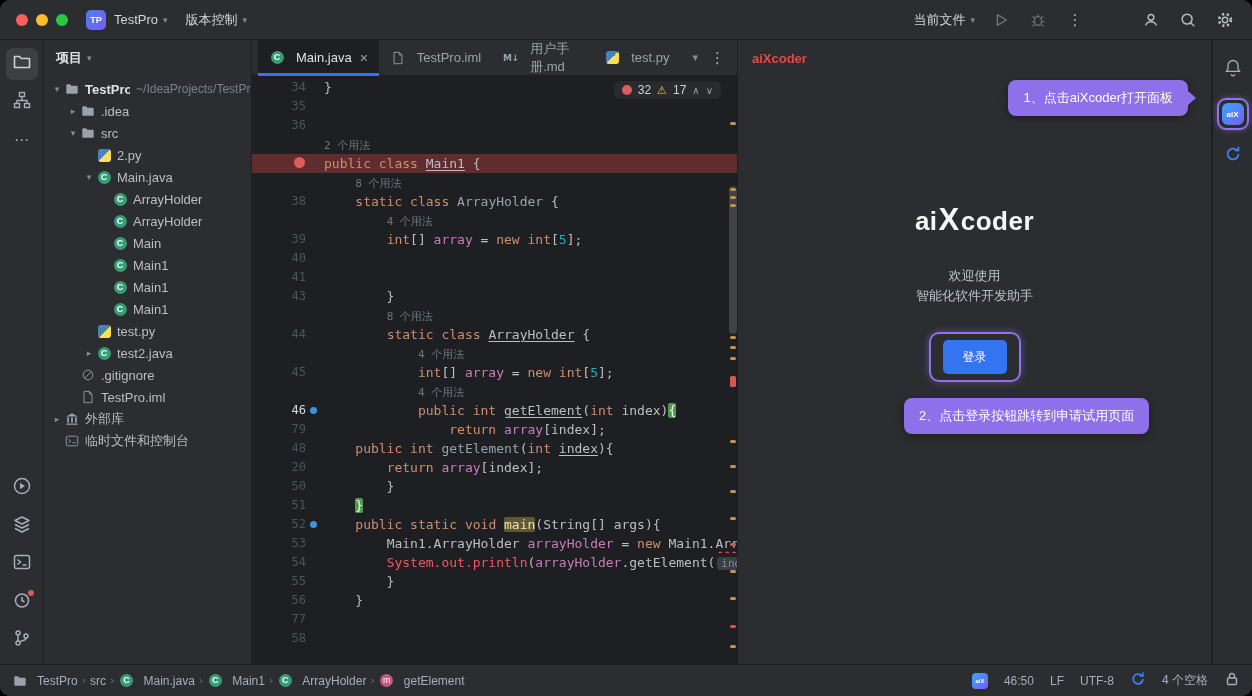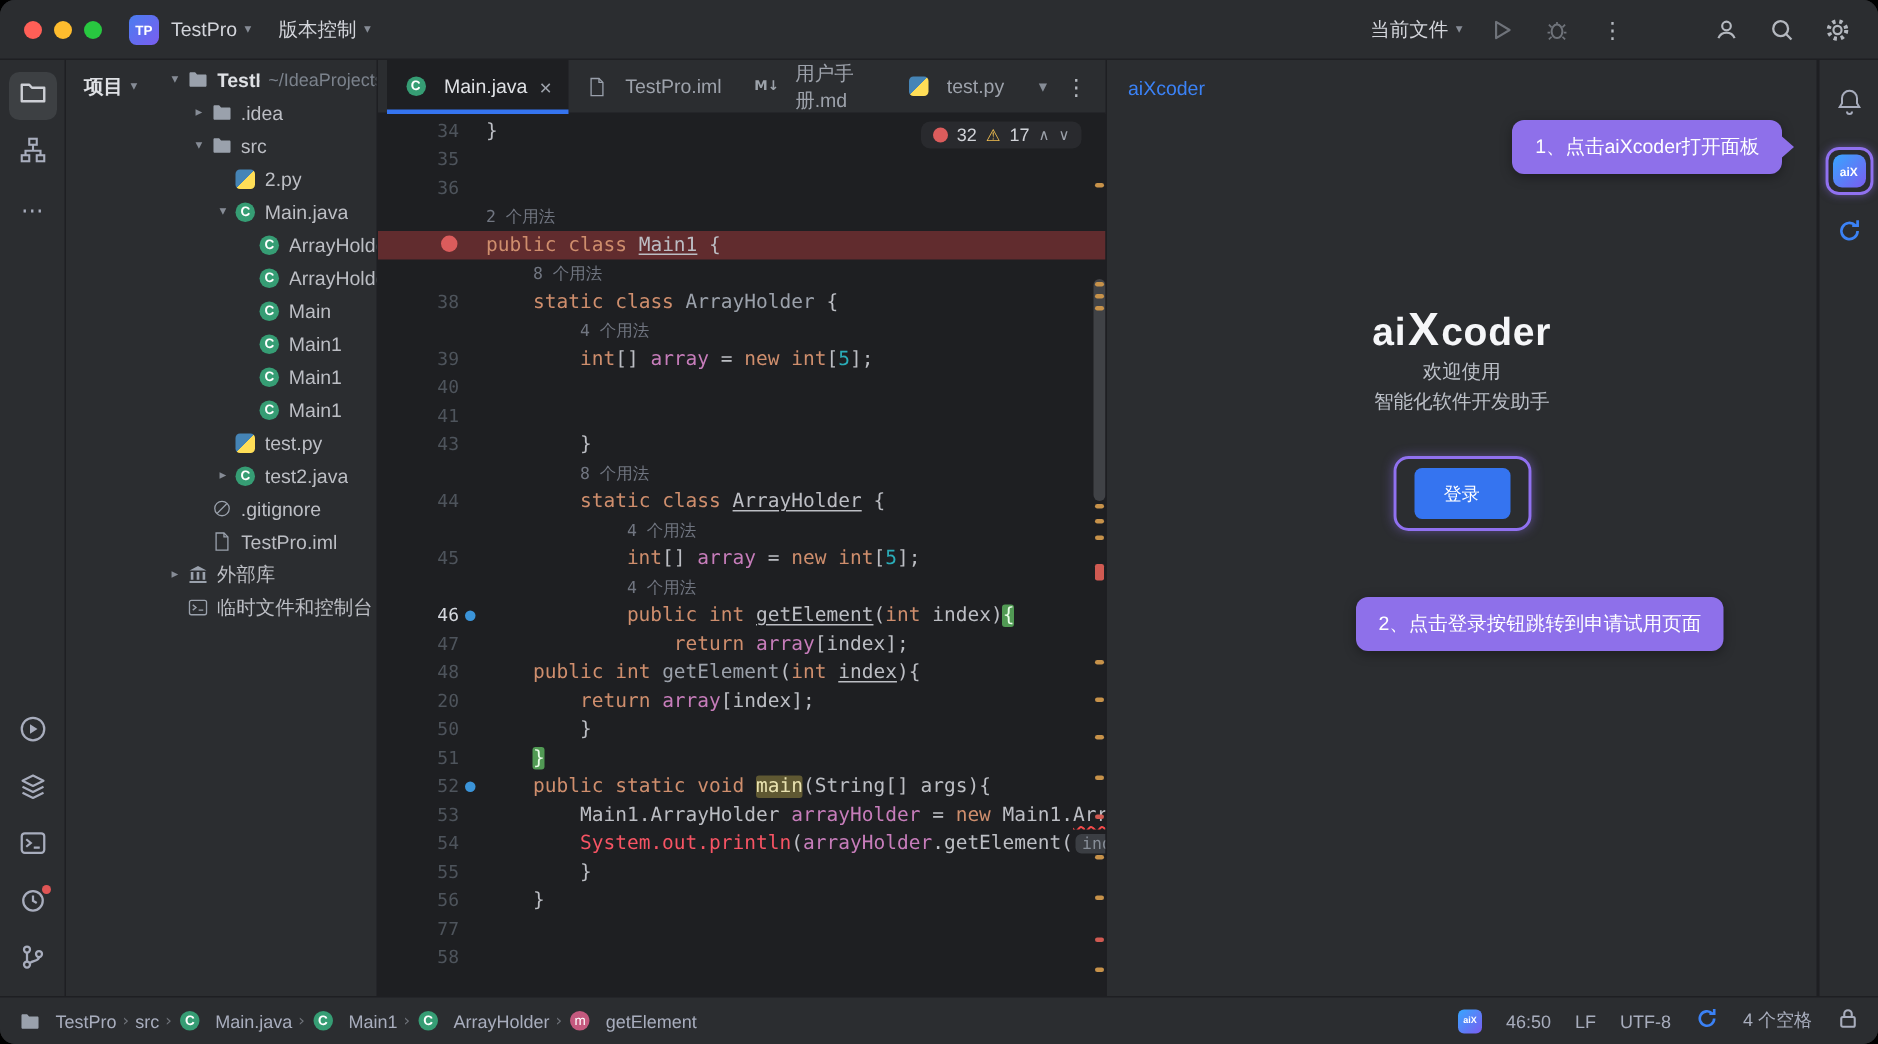--- a/index.html
+++ b/index.html
@@ -32,21 +32,21 @@
 .stripe.right{width:40px;border-left:1px solid #1e1f22;gap:0}
 .stripe-btn{width:32px;height:32px;border-radius:7px;display:flex;align-items:center;justify-content:center;position:relative}
 .stripe-btn.active{background:#3d4043}
 .stripe-spacer{flex:1}
 .dots{font-family:"DejaVu Sans",sans-serif;color:#a8adbd;font-size:15px}
 .reddot{position:absolute;top:4px;right:4px;width:6px;height:6px;border-radius:50%;background:#e05555}
 .svg20{width:20px;height:20px}
 .svg18{width:18px;height:18px}
 
 
-.proj{width:208px;flex:none;background:#2b2d30;border-right:1px solid #1e1f22;display:flex;flex-direction:row;min-width:0}
+.proj{width:208px;flex:none;background:#2b2d30;border-right:1px solid #1e1f22;display:flex;flex-direction:column;min-width:0}
 .proj-header{height:36px;flex:none;display:flex;align-items:center;gap:5px;padding:0 12px;
   font-size:13px;color:#dfe1e5;font-weight:bold}
 .tree{flex:1;overflow:hidden;padding-top:2px}
 .tree-row{height:22px;display:flex;align-items:center;font-size:13px;color:#bcbec4;white-space:nowrap;overflow:hidden;cursor:default}
 .tchev{width:14px;flex:none;color:#868c96;font-size:9px;text-align:center;font-family:"DejaVu Sans",sans-serif}
 .icw{width:16px;height:16px;flex:none;display:inline-flex;align-items:center;justify-content:center;margin-right:5px}
 .svg14{width:14px;height:14px}
 .ic{display:inline-flex;align-items:center;justify-content:center;width:13px;height:13px;border-radius:50%;
   font-size:9px;line-height:13px;color:#fff;font-weight:bold}
 .cls-ic{background:#369d74}
@@ -93,27 +93,27 @@
 .insp-chev{color:#9da2ab;font-size:10px;font-family:"DejaVu Sans",sans-serif}
 .scroll-thumb{position:absolute;right:0;top:110px;width:8px;height:148px;background:rgba(166,170,180,.25);border-radius:4px;z-index:4}
 .stripe-marks{position:absolute;right:0;top:0;bottom:0;width:10px;z-index:4}
 .mk{position:absolute;right:1px;width:6px;height:3px;border-radius:1.5px}
 .mk.y{background:#c7924a}
 .mk.r{background:#d05a52}
 .mk.tall{height:11px}
 
 
 .aixp{flex:none;width:474px;background:#2b2d30;border-right:1px solid #1e1f22;display:flex;flex-direction:column;position:relative}
-.aixp-header{height:36px;flex:none;display:flex;align-items:center;padding:0 14px;font-size:13px;font-weight:normal;color:#3b82f6}
+.aixp-header{height:36px;flex:none;display:flex;align-items:center;padding:0 14px;font-size:13px;font-weight:bold;color:#ef4444}
 .aix-body{flex:1;position:relative}
 .aix-center{position:absolute;top:126px;left:0;right:0;display:flex;flex-direction:column;align-items:center}
 .aix-logo{color:#f5f6f8;font-weight:bold;letter-spacing:.5px;display:flex;align-items:baseline}
 .lg-ai,.lg-rest{font-size:26px}
 .lg-x{font-size:31px;margin:0 1px}
-.aix-welcome{margin-top:0;text-align:center;font-size:13px;line-height:20px;color:#bcc0c8}
+.aix-welcome{margin-top:28px;text-align:center;font-size:13px;line-height:20px;color:#bcc0c8}
 .ring{margin-top:26px;border:2px solid #9071f0;border-radius:10px;padding:6px 12px;
   box-shadow:0 0 8px rgba(144,113,240,.45)}
 .login-btn{width:64px;height:34px;background:#3574f0;border:none;border-radius:5px;color:#fff;font-size:12px;cursor:pointer;
   font-family:"Liberation Sans","DejaVu Sans",sans-serif}
 
 
 .ring2{margin-top:12px;border:2px solid #9071f0;border-radius:9px;padding:3px;display:flex;
   box-shadow:0 0 6px rgba(144,113,240,.5)}
 .aix-mini{width:22px;height:22px;border-radius:6px;background:linear-gradient(135deg,#37a6ff,#7a5cf0);
   color:#fff;font-weight:bold;font-size:8px;display:flex;align-items:center;justify-content:center}
@@ -444,21 +444,21 @@
             <div class="crow"><span class="gut">39</span><span class="codeline"><span class="sg-p">        </span><span class="sg-k">int</span><span class="sg-p">[] </span><span class="sg-f">array</span><span class="sg-p"> = </span><span class="sg-k">new</span><span class="sg-p"> </span><span class="sg-k">int</span><span class="sg-p">[</span><span class="sg-n">5</span><span class="sg-p">];</span></span></div>
             <div class="crow"><span class="gut">40</span><span class="codeline"></span></div>
             <div class="crow"><span class="gut">41</span><span class="codeline"></span></div>
             <div class="crow"><span class="gut">43</span><span class="codeline"><span class="sg-p">        }</span></span></div>
             <div class="crow"><span class="gut"></span><span class="codeline"><span class="sg-p">        </span><span class="sg-inlay">8 个用法</span></span></div>
             <div class="crow"><span class="gut">44</span><span class="codeline"><span class="sg-p">        </span><span class="sg-k">static</span><span class="sg-p"> </span><span class="sg-k">class</span><span class="sg-p"> </span><span class="sg-u">ArrayHolder</span><span class="sg-p"> {</span></span></div>
             <div class="crow"><span class="gut"></span><span class="codeline"><span class="sg-p">            </span><span class="sg-inlay">4 个用法</span></span></div>
             <div class="crow"><span class="gut">45</span><span class="codeline"><span class="sg-p">            </span><span class="sg-k">int</span><span class="sg-p">[] </span><span class="sg-f">array</span><span class="sg-p"> = </span><span class="sg-k">new</span><span class="sg-p"> </span><span class="sg-k">int</span><span class="sg-p">[</span><span class="sg-n">5</span><span class="sg-p">];</span></span></div>
             <div class="crow"><span class="gut"></span><span class="codeline"><span class="sg-p">            </span><span class="sg-inlay">4 个用法</span></span></div>
             <div class="crow"><span class="gut cur">46<span class="bluedot"></span></span><span class="codeline"><span class="sg-p">            </span><span class="sg-k">public</span><span class="sg-p"> </span><span class="sg-k">int</span><span class="sg-p"> </span><span class="sg-u">getElement</span><span class="sg-p">(</span><span class="sg-k">int</span><span class="sg-p"> index)</span><span class="sg-gb">{</span></span></div>
-            <div class="crow"><span class="gut">47</span><span class="codeline"><span class="sg-p">                </span><span class="sg-k">return</span><span class="sg-p"> </span><span class="sg-f">array</span><span class="sg-p">[index];</span></span></div>
+            <div class="crow"><span class="gut">79</span><span class="codeline"><span class="sg-p">                </span><span class="sg-k">return</span><span class="sg-p"> </span><span class="sg-f">array</span><span class="sg-p">[index];</span></span></div>
             <div class="crow"><span class="gut">48</span><span class="codeline"><span class="sg-p">    </span><span class="sg-k">public</span><span class="sg-p"> </span><span class="sg-k">int</span><span class="sg-p"> </span><span class="sg-dim">getElement</span><span class="sg-p">(</span><span class="sg-k">int</span><span class="sg-p"> </span><span class="sg-u">index</span><span class="sg-p">){</span></span></div>
             <div class="crow"><span class="gut">20</span><span class="codeline"><span class="sg-p">        </span><span class="sg-k">return</span><span class="sg-p"> </span><span class="sg-f">array</span><span class="sg-p">[index];</span></span></div>
             <div class="crow"><span class="gut">50</span><span class="codeline"><span class="sg-p">        }</span></span></div>
             <div class="crow"><span class="gut">51</span><span class="codeline"><span class="sg-p">    </span><span class="sg-gb">}</span></span></div>
             <div class="crow"><span class="gut">52<span class="bluedot"></span></span><span class="codeline"><span class="sg-p">    </span><span class="sg-k">public</span><span class="sg-p"> </span><span class="sg-k">static</span><span class="sg-p"> </span><span class="sg-k">void</span><span class="sg-p"> </span><span class="sg-mb">main</span><span class="sg-p">(</span><span class="sg-p">String[] args</span><span class="sg-p">){</span></span></div>
             <div class="crow"><span class="gut">53</span><span class="codeline"><span class="sg-p">        </span><span class="sg-p">Main1.ArrayHolder </span><span class="sg-f">arrayHolder</span><span class="sg-p"> = </span><span class="sg-k">new</span><span class="sg-p"> </span><span class="sg-p">Main1.</span><span class="sg-sq">ArrayHolder</span></span></div>
             <div class="crow"><span class="gut">54</span><span class="codeline"><span class="sg-p">        </span><span class="sg-err">System.out.println</span><span class="sg-p">(</span><span class="sg-f">arrayHolder</span><span class="sg-p">.getElement(</span><span class="sg-hint">index:</span></span></div>
             <div class="crow"><span class="gut">55</span><span class="codeline"><span class="sg-p">        }</span></span></div>
             <div class="crow"><span class="gut">56</span><span class="codeline"><span class="sg-p">    }</span></span></div>
             <div class="crow"><span class="gut">77</span><span class="codeline"></span></div>

